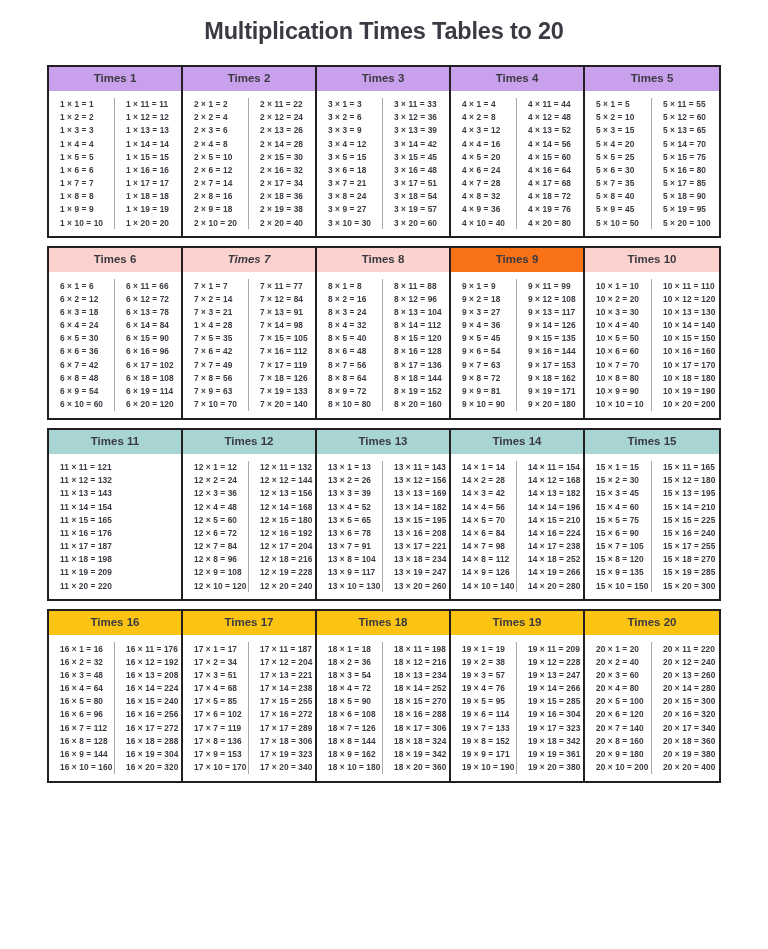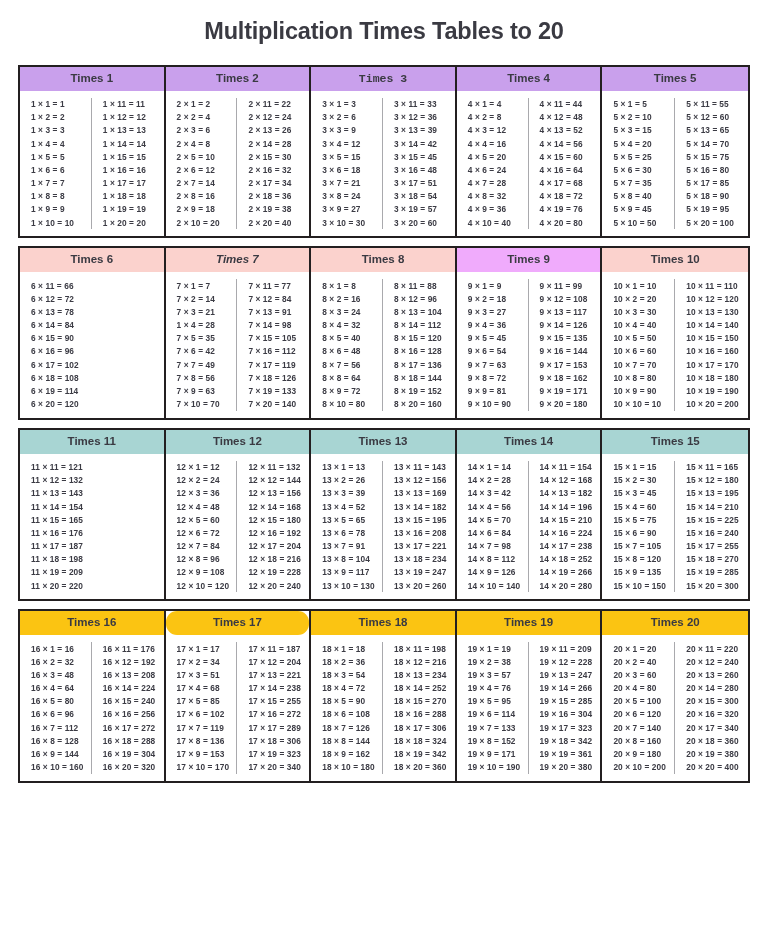--- a/index.html
+++ b/index.html
@@ -11,21 +11,21 @@
     width: 768px;
     height: 949px;
     font-family: "Liberation Sans", sans-serif;
     color: #3b3b44;
     overflow: hidden;
   }
   .page {
     width: 768px;
     height: 949px;
     box-sizing: border-box;
-    padding: 0 18px;
+    padding: 0 47px;
     display: flex;
     flex-direction: column;
   }
   .page-title {
     text-align: center;
     font-size: 23.5px;
     font-weight: bold;
     color: #3a3a42;
     letter-spacing: -0.2px;
     margin: 19px 0 0 0;
@@ -153,21 +153,21 @@
               <div class="fact">2 × 15 = 30</div>
               <div class="fact">2 × 16 = 32</div>
               <div class="fact">2 × 17 = 34</div>
               <div class="fact">2 × 18 = 36</div>
               <div class="fact">2 × 19 = 38</div>
               <div class="fact">2 × 20 = 40</div>
             </div>
           </div>
         </div>
         <div class="times-block">
-          <div class="block-header" style="background: rgb(201, 160, 236); font-family: Liberation Mono, monospace;">Times 3</div>
+          <div class="block-header" style="background: rgb(201, 160, 236);">Times 3</div>
           <div class="block-body">
             <div class="sub-col left">
               <div class="fact">3 × 1 = 3</div>
               <div class="fact">3 × 2 = 6</div>
               <div class="fact">3 × 3 = 9</div>
               <div class="fact">3 × 4 = 12</div>
               <div class="fact">3 × 5 = 15</div>
               <div class="fact">3 × 6 = 18</div>
               <div class="fact">3 × 7 = 21</div>
               <div class="fact">3 × 8 = 24</div>
@@ -244,20 +244,32 @@
               <div class="fact">5 × 19 = 95</div>
               <div class="fact">5 × 20 = 100</div>
             </div>
           </div>
         </div>
       </div>
       <div class="band">
         <div class="times-block">
           <div class="block-header" style="background: rgb(251, 210, 205);">Times 6</div>
           <div class="block-body">
+            <div class="sub-col left">
+              <div class="fact">6 × 1 = 6</div>
+              <div class="fact">6 × 2 = 12</div>
+              <div class="fact">6 × 3 = 18</div>
+              <div class="fact">6 × 4 = 24</div>
+              <div class="fact">6 × 5 = 30</div>
+              <div class="fact">6 × 6 = 36</div>
+              <div class="fact">6 × 7 = 42</div>
+              <div class="fact">6 × 8 = 48</div>
+              <div class="fact">6 × 9 = 54</div>
+              <div class="fact">6 × 10 = 60</div>
+            </div>
             <div class="sub-col right">
               <div class="fact">6 × 11 = 66</div>
               <div class="fact">6 × 12 = 72</div>
               <div class="fact">6 × 13 = 78</div>
               <div class="fact">6 × 14 = 84</div>
               <div class="fact">6 × 15 = 90</div>
               <div class="fact">6 × 16 = 96</div>
               <div class="fact">6 × 17 = 102</div>
               <div class="fact">6 × 18 = 108</div>
               <div class="fact">6 × 19 = 114</div>
@@ -317,21 +329,21 @@
               <div class="fact">8 × 15 = 120</div>
               <div class="fact">8 × 16 = 128</div>
               <div class="fact">8 × 17 = 136</div>
               <div class="fact">8 × 18 = 144</div>
               <div class="fact">8 × 19 = 152</div>
               <div class="fact">8 × 20 = 160</div>
             </div>
           </div>
         </div>
         <div class="times-block">
-          <div class="block-header" style="background: #f0abfc;">Times 9</div>
+          <div class="block-header" style="background: #f97316;">Times 9</div>
           <div class="block-body">
             <div class="sub-col left">
               <div class="fact">9 × 1 = 9</div>
               <div class="fact">9 × 2 = 18</div>
               <div class="fact">9 × 3 = 27</div>
               <div class="fact">9 × 4 = 36</div>
               <div class="fact">9 × 5 = 45</div>
               <div class="fact">9 × 6 = 54</div>
               <div class="fact">9 × 7 = 63</div>
               <div class="fact">9 × 8 = 72</div>
@@ -541,21 +553,21 @@
               <div class="fact">16 × 15 = 240</div>
               <div class="fact">16 × 16 = 256</div>
               <div class="fact">16 × 17 = 272</div>
               <div class="fact">16 × 18 = 288</div>
               <div class="fact">16 × 19 = 304</div>
               <div class="fact">16 × 20 = 320</div>
             </div>
           </div>
         </div>
         <div class="times-block">
-          <div class="block-header" style="background: rgb(251, 196, 18); border-radius: 11px;">Times 17</div>
+          <div class="block-header" style="background: rgb(251, 196, 18);">Times 17</div>
           <div class="block-body">
             <div class="sub-col left">
               <div class="fact">17 × 1 = 17</div>
               <div class="fact">17 × 2 = 34</div>
               <div class="fact">17 × 3 = 51</div>
               <div class="fact">17 × 4 = 68</div>
               <div class="fact">17 × 5 = 85</div>
               <div class="fact">17 × 6 = 102</div>
               <div class="fact">17 × 7 = 119</div>
               <div class="fact">17 × 8 = 136</div>

